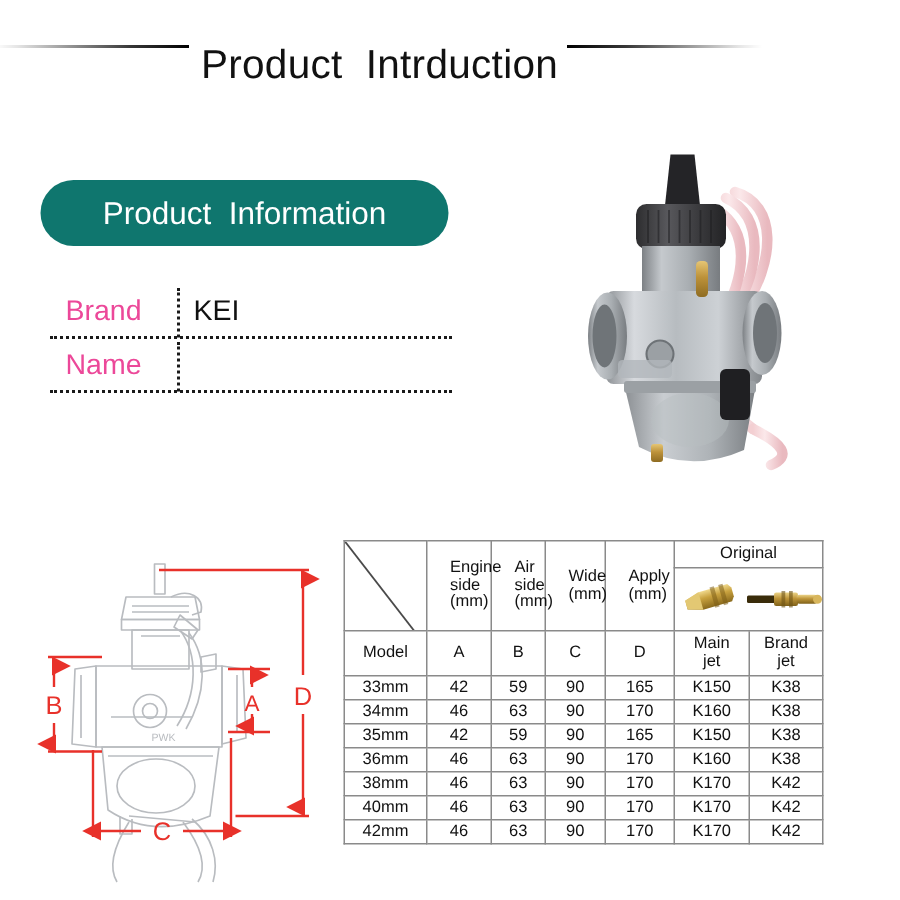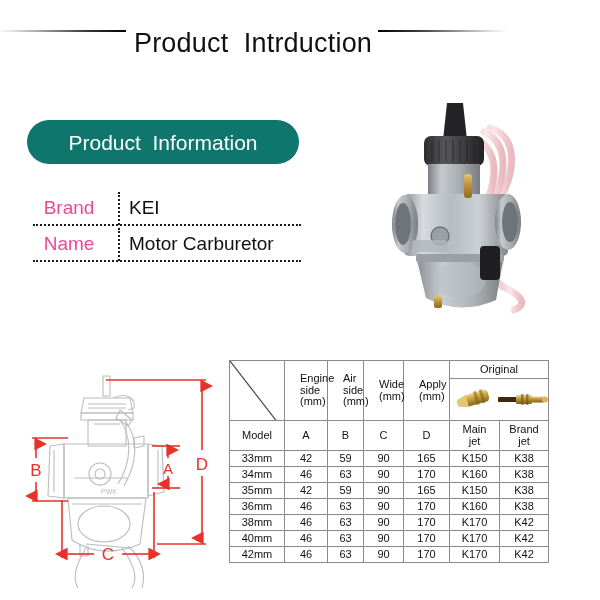--- a/index.html
+++ b/index.html
@@ -208,21 +208,20 @@
 
   <div class="info-row">
     <span class="info-label">Brand</span>
     <span class="info-divider"></span>
     <span class="info-value">KEI</span>
   </div>
 
   <div class="info-row">
     <span class="info-label">Name</span>
     <span class="info-divider"></span>
-    <span class="info-value">Motor Carburetor</span>
   </div>
 
 
 </div>
 
 <svg id="product-photo" viewBox="0 0 224 228">
   <defs>
     <linearGradient id="bodyMetal" x1="0" y1="0" x2="1" y2="0">
       <stop offset="0%" stop-color="#8e9296"></stop>
       <stop offset="18%" stop-color="#d7dade"></stop>

